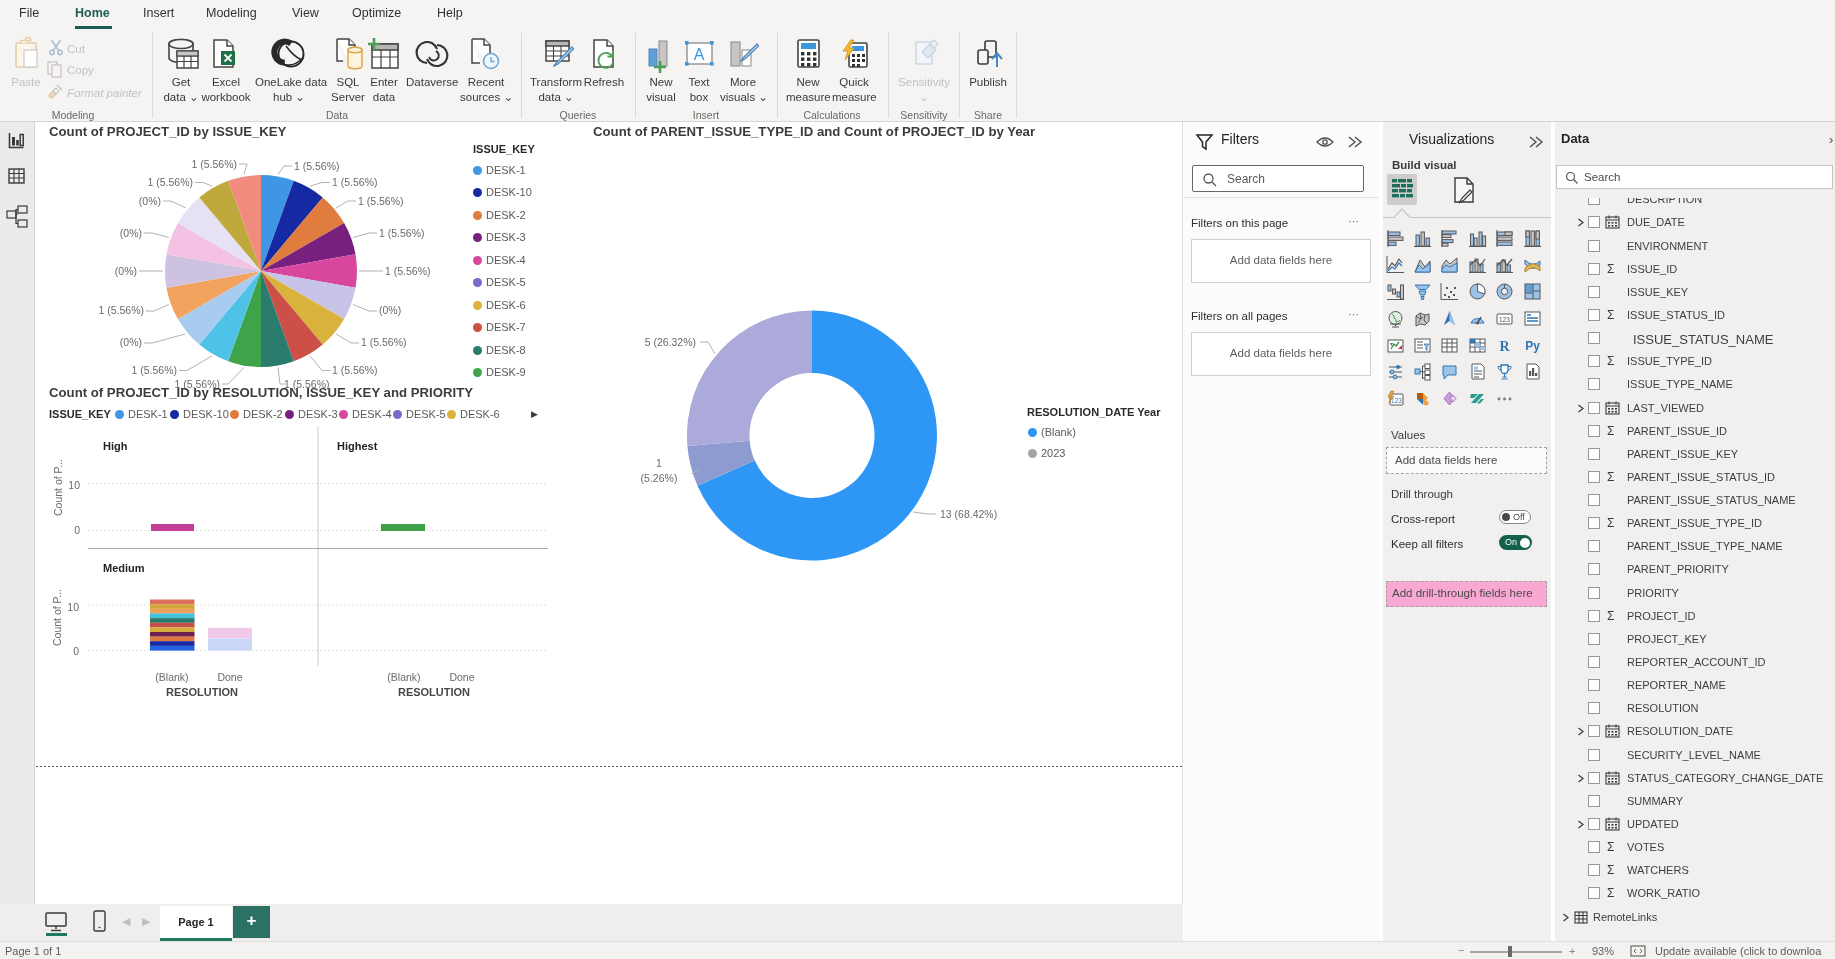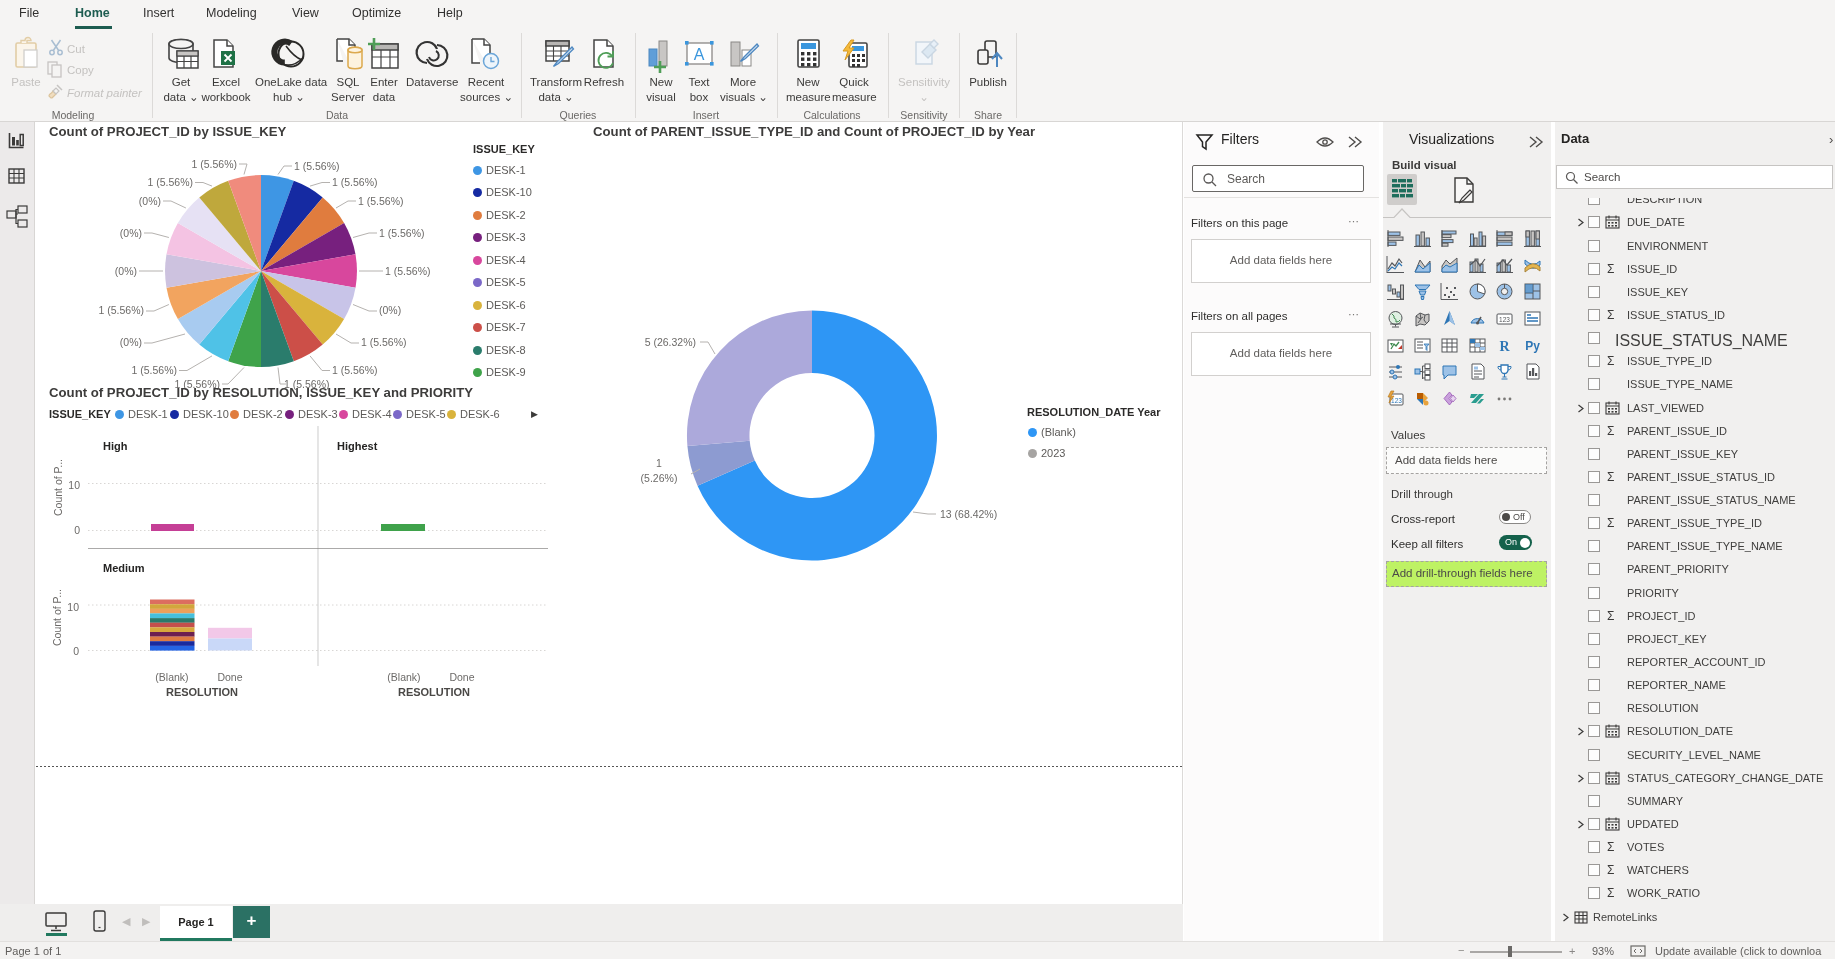--- a/index.html
+++ b/index.html
@@ -716,21 +716,21 @@
   <div class="row" style="left:8px;top:391px;font-size:11.5px;">Cross-report</div>
   <div class="abs" style="left:116px;top:388px;width:32px;height:14px;border:1px solid #8a8886;border-radius:8px;background:#fff;">
     <div style="position:absolute;left:2px;top:2px;width:8px;height:8px;border-radius:50%;background:#4c4a48;"></div>
     <span style="position:absolute;left:13px;top:1px;font-size:9px;color:#4c4a48;">Off</span>
   </div>
   <div class="row" style="left:8px;top:416px;font-size:11.5px;">Keep all filters</div>
   <div class="abs" style="left:116px;top:413px;width:33px;height:15px;border-radius:8px;background:#14614b;">
     <span style="position:absolute;left:6px;top:2px;font-size:9px;color:#fff;">On</span>
     <div style="position:absolute;right:2px;top:2.5px;width:10px;height:10px;border-radius:50%;background:#fff;"></div>
   </div>
-  <div class="abs" style="left:3px;top:439px;width:161px;height:26px;background:#bef264;border:1px dashed #a5a3a1;">
+  <div class="abs" style="left:3px;top:459px;width:161px;height:26px;background:#f9a8d4;border:1px dashed #a5a3a1;">
     <div style="margin-top:5px;margin-left:5px;font-size:11.5px;color:#4c4a48;white-space:nowrap;">Add drill-through fields here</div>
   </div>
 </div>
 <div class="abs" id="dpane">
   <div class="ptitle" style="left:6px;top:9px;font-weight:700;font-size:13px;">Data</div>
   <span style="position:absolute;left:274px;top:10px;font-size:13px;color:#4f4d4b;">›</span>
   <div class="abs" style="left:1px;top:43px;width:277px;height:24px;background:#fff;border:1px solid #c6c4c2;">
     <svg width="14" height="14" style="position:absolute;left:8px;top:5px;" fill="none" stroke="#595756" stroke-width="1.2">
         <circle cx="5.5" cy="5.5" r="4"></circle>
         <path d="M8.5 8.5 l4 4"></path>
@@ -775,21 +775,21 @@
           <span style="position:absolute;left:33px;top:1px;width:12px;height:12px;border:1px solid #9a9896;background:#fdfdfd;"></span>
           <span style="position:absolute;left:72px;top:1px;font-size:11px;color:#3f3e3d;">ISSUE_KEY</span>
         </div>
 <div class="abs" style="left:0;top:185.9px;width:280px;height:16px;">
           <span style="position:absolute;left:33px;top:1px;width:12px;height:12px;border:1px solid #9a9896;background:#fdfdfd;"></span>
           <span style="position:absolute;left:52px;top:0px;font-size:12px;color:#3b3a39;">Σ</span>
           <span style="position:absolute;left:72px;top:1px;font-size:11px;color:#3f3e3d;">ISSUE_STATUS_ID</span>
         </div>
 <div class="abs" style="left:0;top:209.0px;width:280px;height:16px;">
           <span style="position:absolute;left:33px;top:1px;width:12px;height:12px;border:1px solid #9a9896;background:#fdfdfd;"></span>
-          <span style="position:absolute;left:60px;top:1px;font-size:16px;color:#3f3e3d;">ISSUE_STATUS_NAME</span>
+          <span style="position:absolute;left:78px;top:1px;font-size:13px;color:#3f3e3d;">ISSUE_STATUS_NAME</span>
         </div>
 <div class="abs" style="left:0;top:232.2px;width:280px;height:16px;">
           <span style="position:absolute;left:33px;top:1px;width:12px;height:12px;border:1px solid #9a9896;background:#fdfdfd;"></span>
           <span style="position:absolute;left:52px;top:0px;font-size:12px;color:#3b3a39;">Σ</span>
           <span style="position:absolute;left:72px;top:1px;font-size:11px;color:#3f3e3d;">ISSUE_TYPE_ID</span>
         </div>
 <div class="abs" style="left:0;top:255.3px;width:280px;height:16px;">
           <span style="position:absolute;left:33px;top:1px;width:12px;height:12px;border:1px solid #9a9896;background:#fdfdfd;"></span>
           <span style="position:absolute;left:72px;top:1px;font-size:11px;color:#3f3e3d;">ISSUE_TYPE_NAME</span>
         </div>

